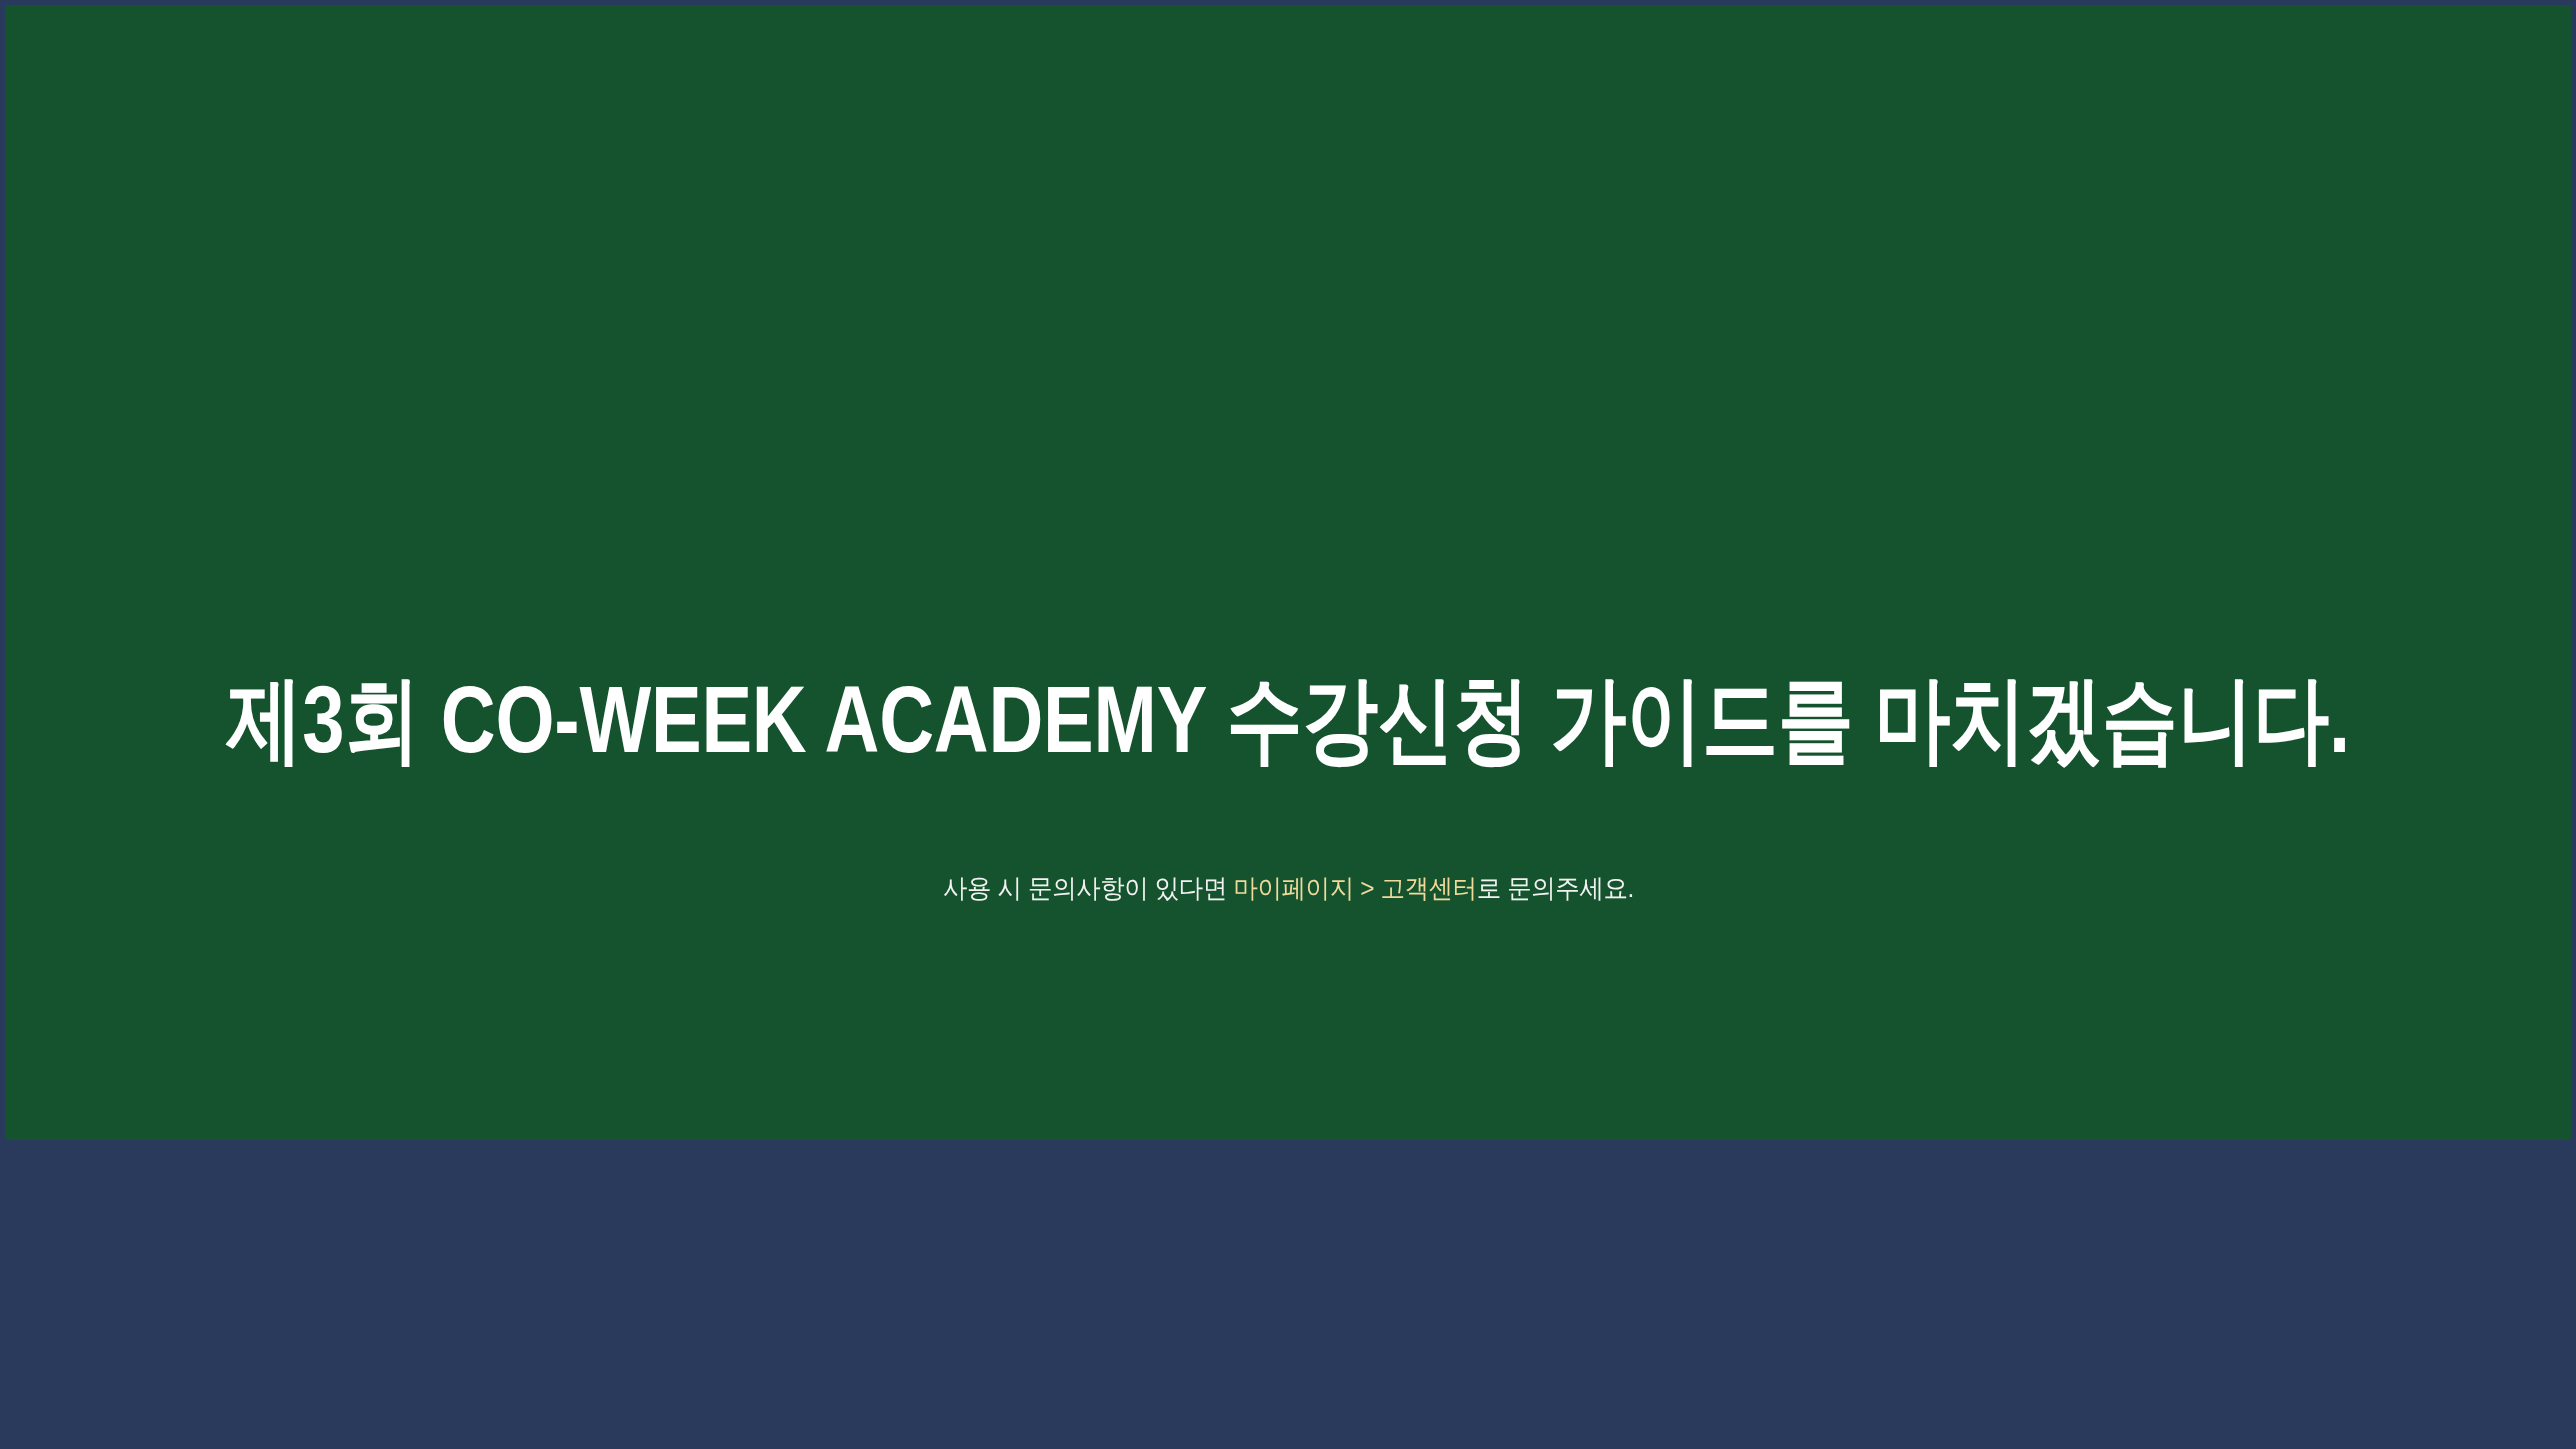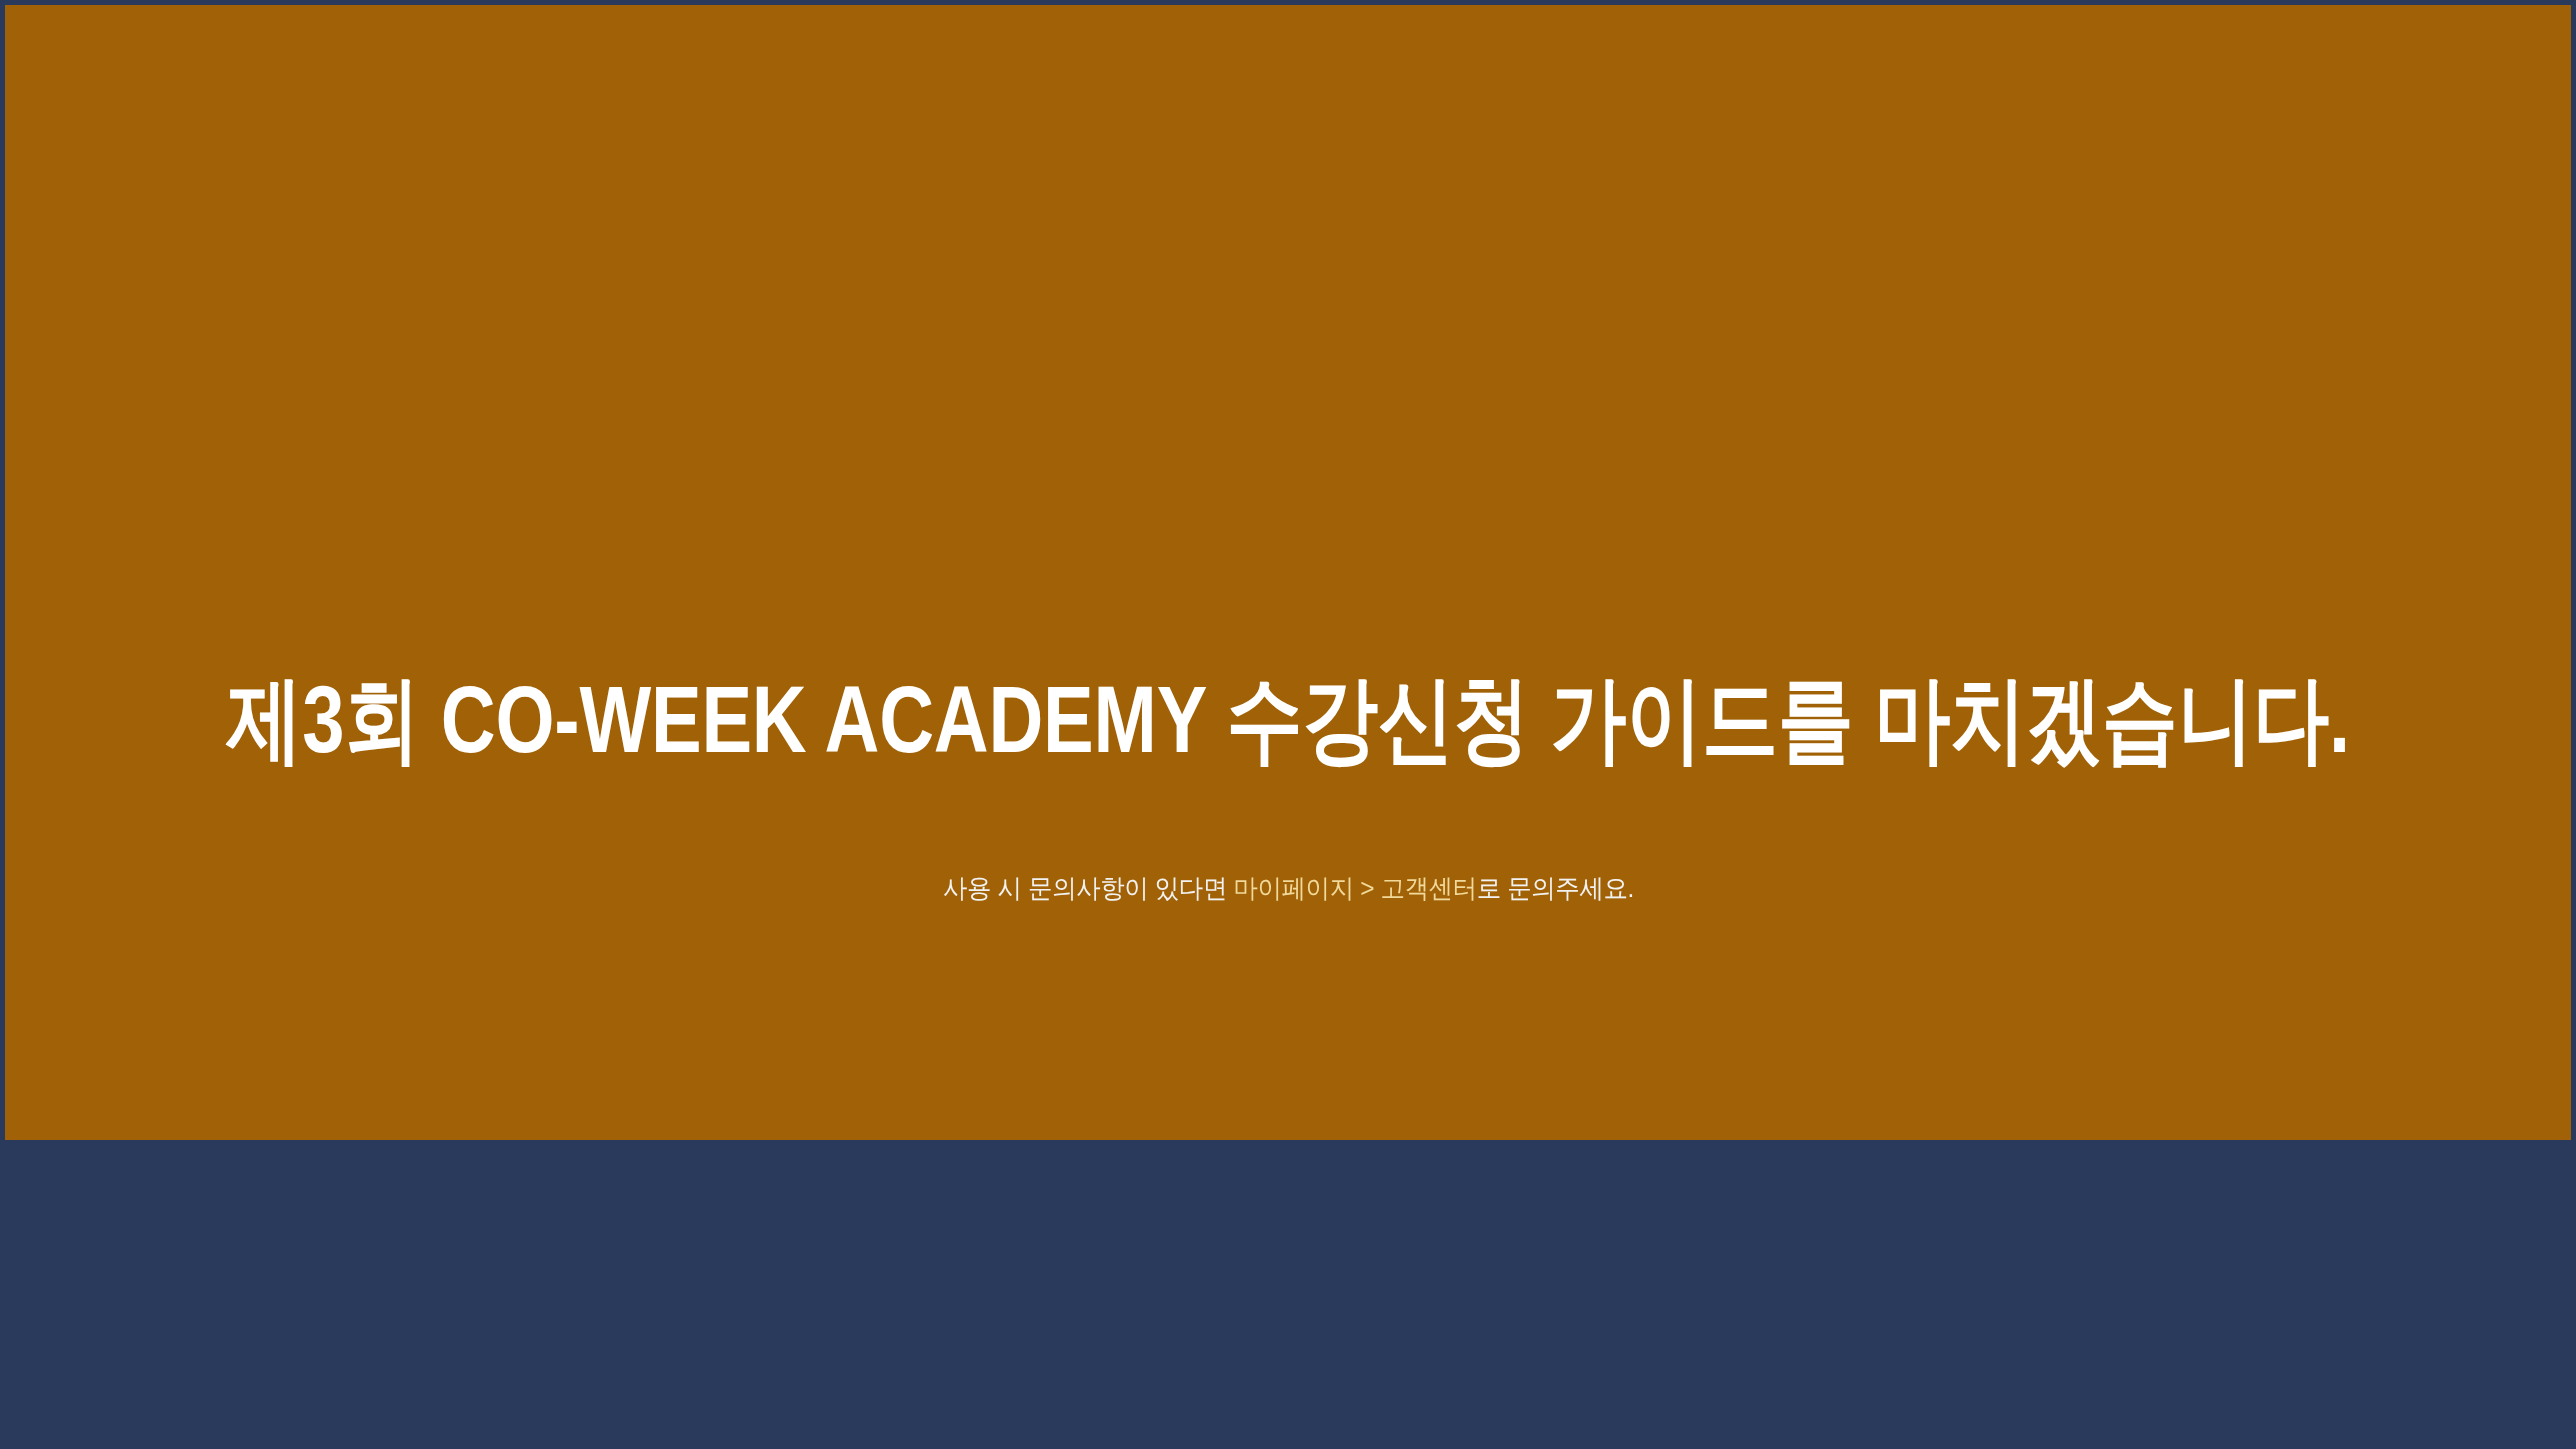--- a/index.html
+++ b/index.html
@@ -12,21 +12,21 @@
   body {
     font-family: "Liberation Sans", "DejaVu Sans", sans-serif;
   }
 
   
   .slide-frame {
     position: relative;
     width: 2576px;
     height: 1145px;
     box-sizing: border-box;
-    background: #a16207;
+    background: #14532d;
     border: 5.2px solid #2a3a5c;
     overflow: hidden;
   }
 
   
   .slide-content {
     position: absolute;
     left: 0;
     right: 0;
     top: 667px;

